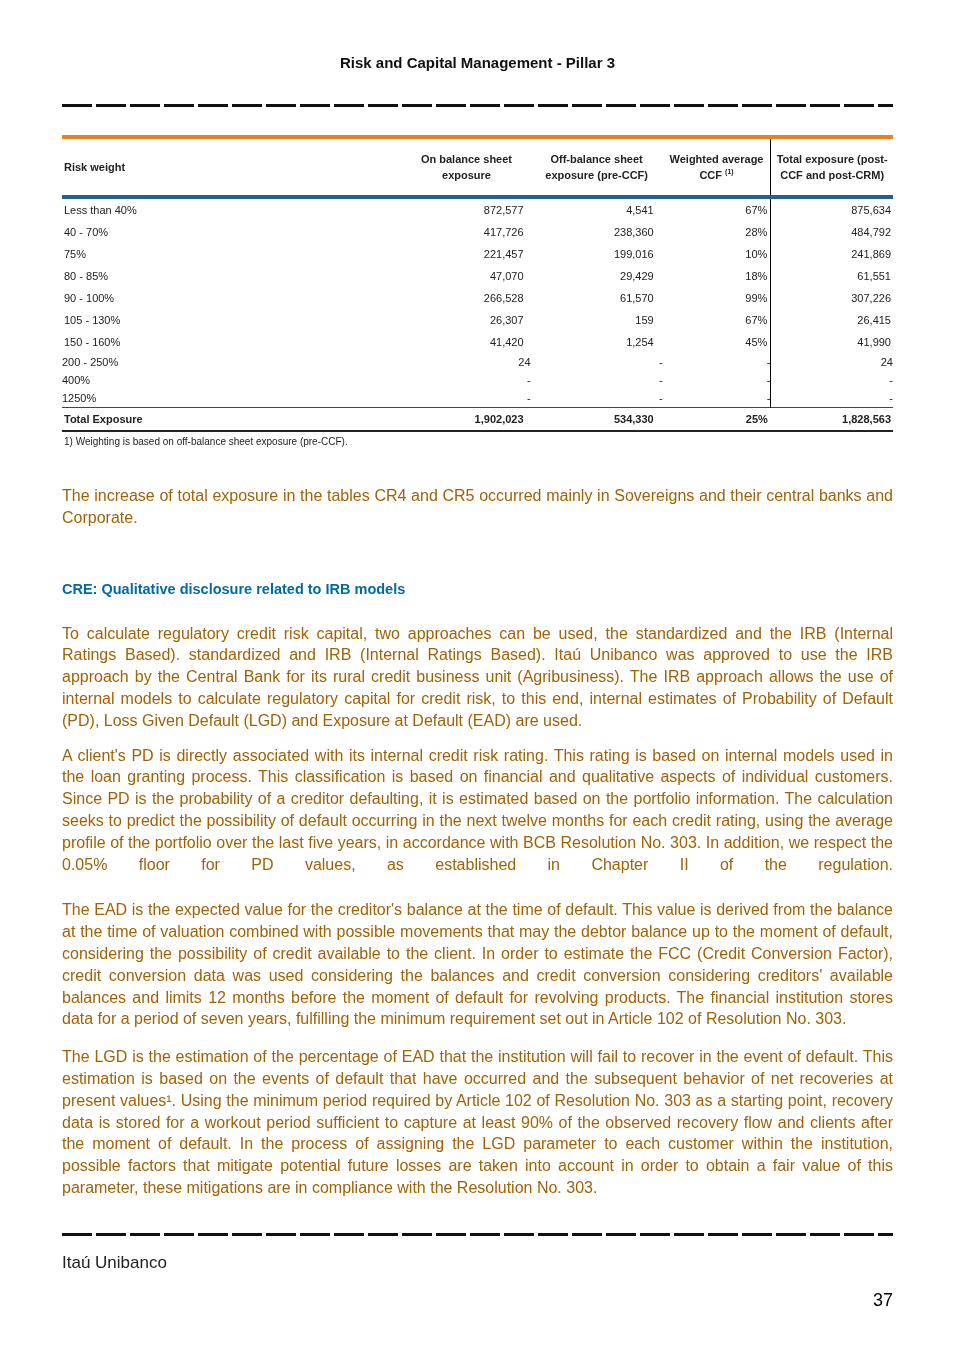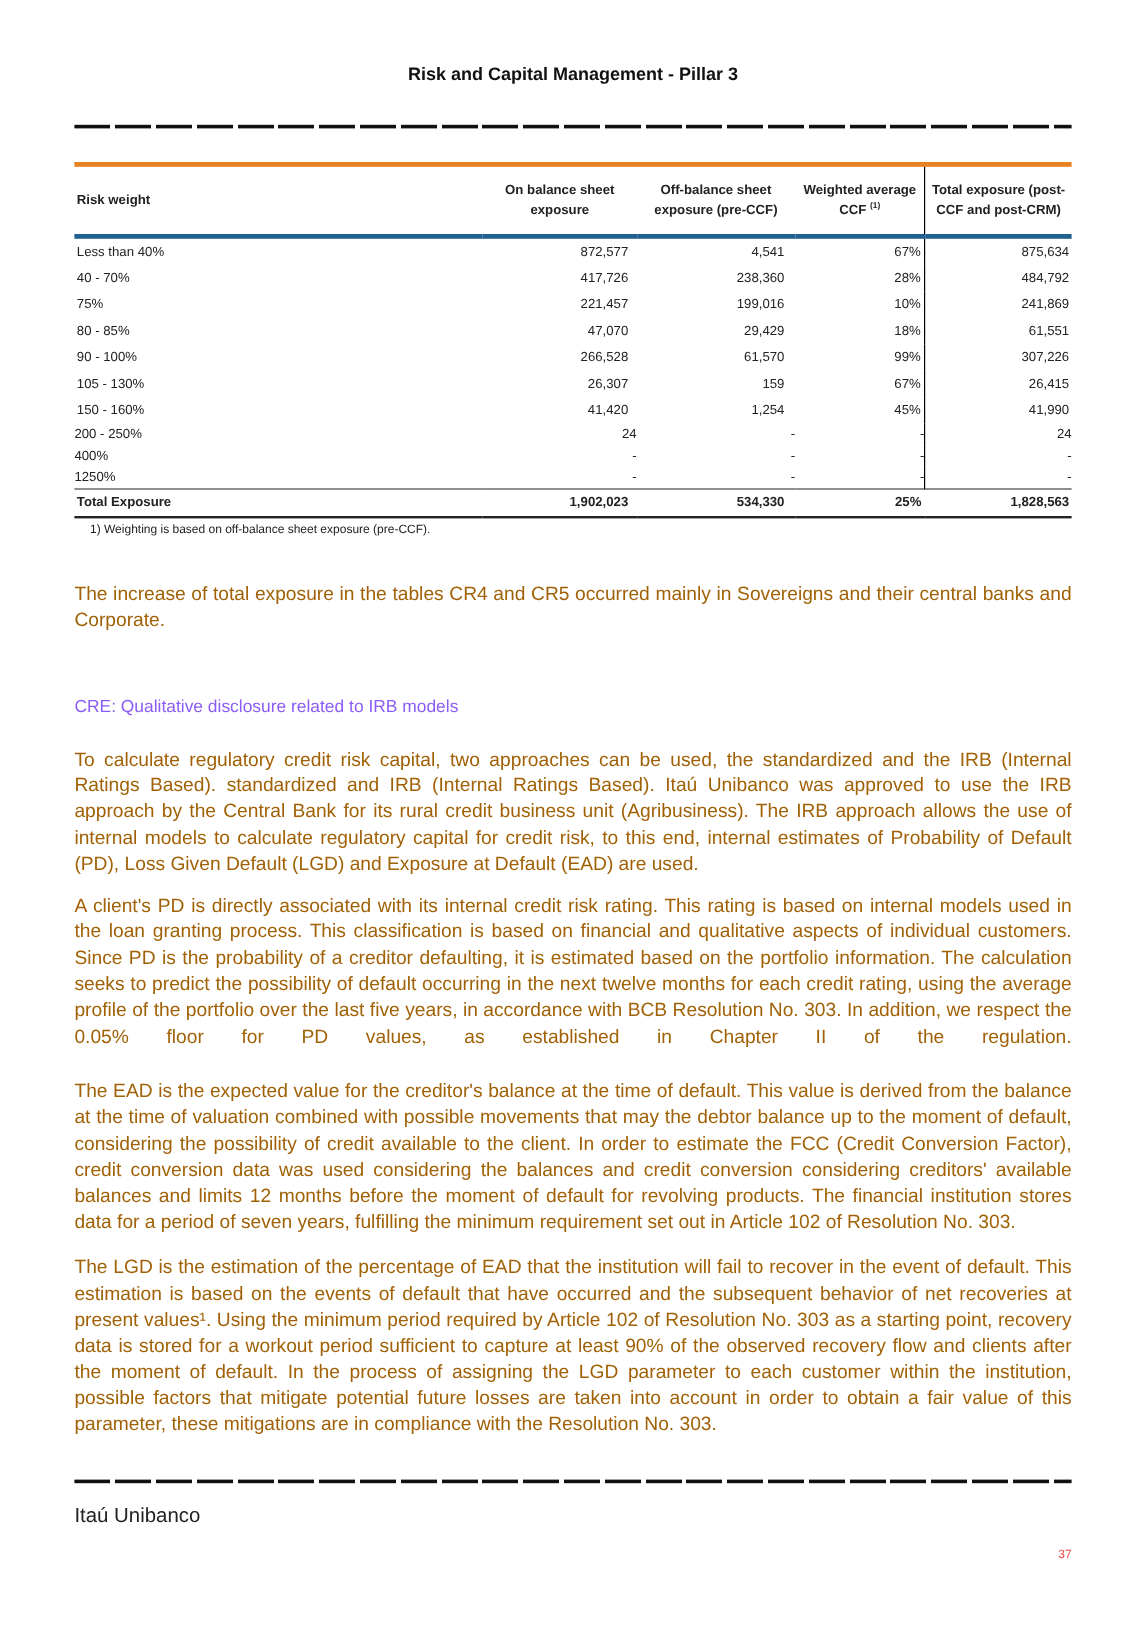--- a/index.html
+++ b/index.html
@@ -85,55 +85,54 @@
     font-weight: bold;
     border-top: 1px solid #444;
     border-bottom: 2px solid #222;
     padding: 5px 0;
   }
   .footnote {
     font-size: 10px;
     color: #222;
     margin-top: 4px;
     padding-left: 2px;
-    margin-left: 11px;
   }
 
   
   .para {
     font-size: 16px;
     line-height: 21.8px;
     text-align: justify;
     color: #a16207;
   }
   .intro { margin-top: 38px; }
   .section-heading {
     margin-top: 52px;
     font-size: 14.5px;
-    font-weight: normal;
-    color: #8b5cf6;
+    font-weight: bold;
+    color: #0369a1;
   }
   .p1 { margin-top: 26px; }
   .p2 { margin-top: 13px; text-align-last: justify; }
   .p3 { margin-top: 24px; }
   .p4 { margin-top: 16px; }
 
   
   .footer { position: absolute; left: 62px; right: 62px; top: 1233px; }
   .brand {
     margin-top: 17px;
     font-size: 17px;
     color: #222;
   }
   .page-number {
     position: absolute;
     right: 0;
     top: 57px;
-    font-size: 10px;
-    color: #ef4444;
+    font-size: 18px;
+    color: #000000;
   }
 </style>
 </head>
 <body>
 
 <div class="page">
   <div class="content">
 
     <div class="doc-title">Risk and Capital Management - Pillar 3</div>
     <div class="rule-dashed header-rule"></div>

